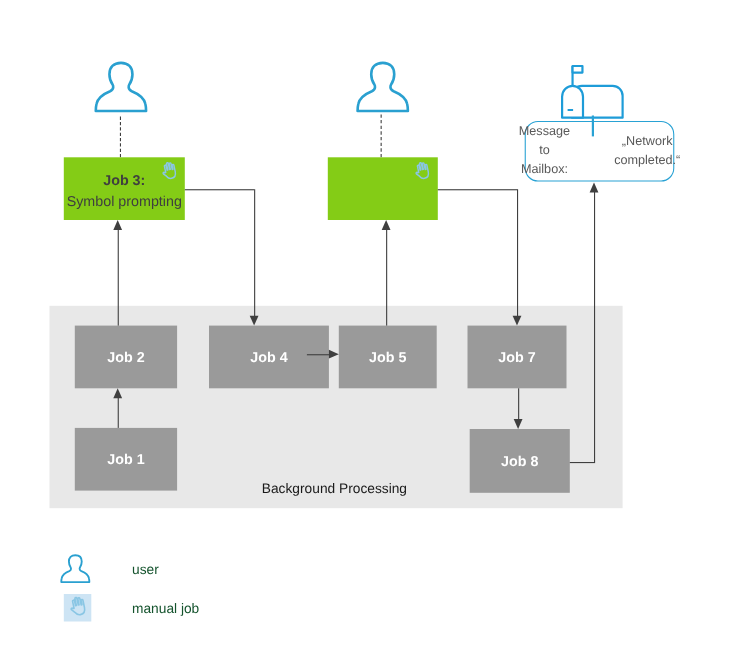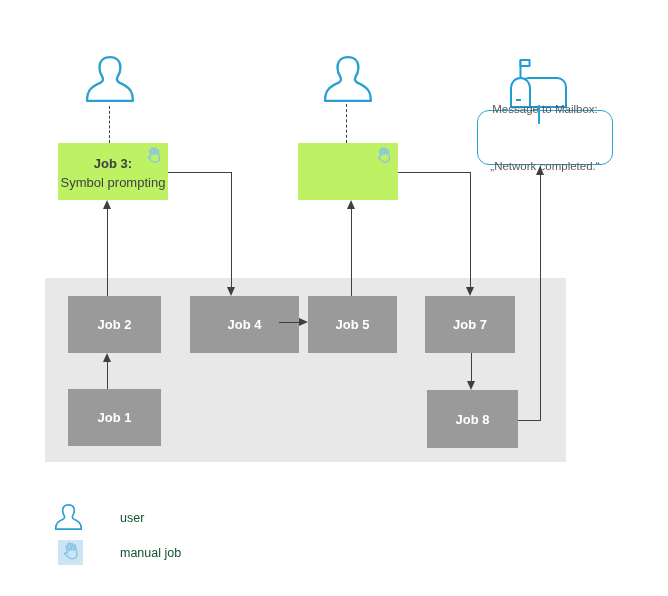--- a/index.html
+++ b/index.html
@@ -3,21 +3,21 @@
 <meta charset="utf-8">
 <style>
   html,body{margin:0;padding:0;background:#fff;}
   .canvas{
     position:relative;width:668px;height:596px;background:#ffffff;overflow:hidden;
     font-family:"Liberation Sans","DejaVu Sans",sans-serif;
   }
   .abs{position:absolute;}
   
   .node-blue{
-    position:absolute;background:#bef264;color:#3F3F3F;
+    position:absolute;background:#84cc16;color:#3F3F3F;
     text-align:center;box-sizing:border-box;padding-top:11px;
     font-size:13px;line-height:19px;
   }
   .nb-title{font-weight:700;}
   .node-gray{
     position:absolute;background:#9A9A9A;color:#ffffff;
     display:flex;align-items:center;justify-content:center;
     font-size:13px;font-weight:700;box-sizing:border-box;
   }
   .bg-area{position:absolute;background:#E8E8E8;}
@@ -27,21 +27,21 @@
   .vline{position:absolute;width:1px;background:#3F3F3F;}
   .vdash{position:absolute;width:0;border-left:1px dashed #3F3F3F;}
   .arr{position:absolute;width:0;height:0;}
   .arr-up{border-left:4.5px solid transparent;border-right:4.5px solid transparent;border-bottom:9px solid #3F3F3F;}
   .arr-down{border-left:4.5px solid transparent;border-right:4.5px solid transparent;border-top:9px solid #3F3F3F;}
   .arr-right{border-top:4.5px solid transparent;border-bottom:4.5px solid transparent;border-left:9px solid #3F3F3F;}
   
   .bubble{
     position:absolute;left:477px;top:110px;width:136px;height:55px;
     background:#fff;border:1.5px solid #29A2D4;border-radius:12px;
-    box-sizing:border-box;display:flex;flex-direction:column;
+    box-sizing:border-box;display:flex;flex-direction:row;
     align-items:center;justify-content:center;
     color:#595959;font-size:11.5px;line-height:17px;text-align:center;gap:40px;
   }
   .post{position:absolute;width:2px;background:#29A2D4;z-index:3;}
   
   .hand-in-node{position:absolute;transform:rotate(-12deg);}
   
   .legend-label{position:absolute;color:#14532d;font-size:12.5px;line-height:15px;}
   .legend-swatch{position:absolute;left:58px;top:540px;width:25px;height:25px;background:#CDE4F4;}
 </style>
@@ -83,20 +83,21 @@
       <line x1="9" y1="43" x2="14" y2="43"></line>
     </g>
   </svg>
   <div class="post" style="left:538px;top:105px;height:19px"></div>
   <div class="bubble">
     <div>Message to Mailbox:</div>
     <div>„Network completed.“</div>
   </div>
 
   <div class="bg-area" style="left:45px;top:278px;width:521px;height:184px"></div>
+  <div class="bg-label" style="left:238px;top:437px">Background Processing</div>
 
   <div class="node-gray" style="left:68px;top:296px;width:93px;height:57px">Job 2</div>
   <div class="node-gray" style="left:68px;top:389px;width:93px;height:57px">Job 1</div>
   <div class="node-gray" style="left:190px;top:296px;width:109px;height:57px">Job 4</div>
   <div class="node-gray" style="left:308px;top:296px;width:89px;height:57px">Job 5</div>
   <div class="node-gray" style="left:425px;top:296px;width:90px;height:57px">Job 7</div>
   <div class="node-gray" style="left:427px;top:390px;width:91px;height:58px">Job 8</div>
 
   <div class="vline" style="left:107px;top:361px;height:28px"></div>
   <div class="arr arr-up" style="left:102.5px;top:353px"></div>

